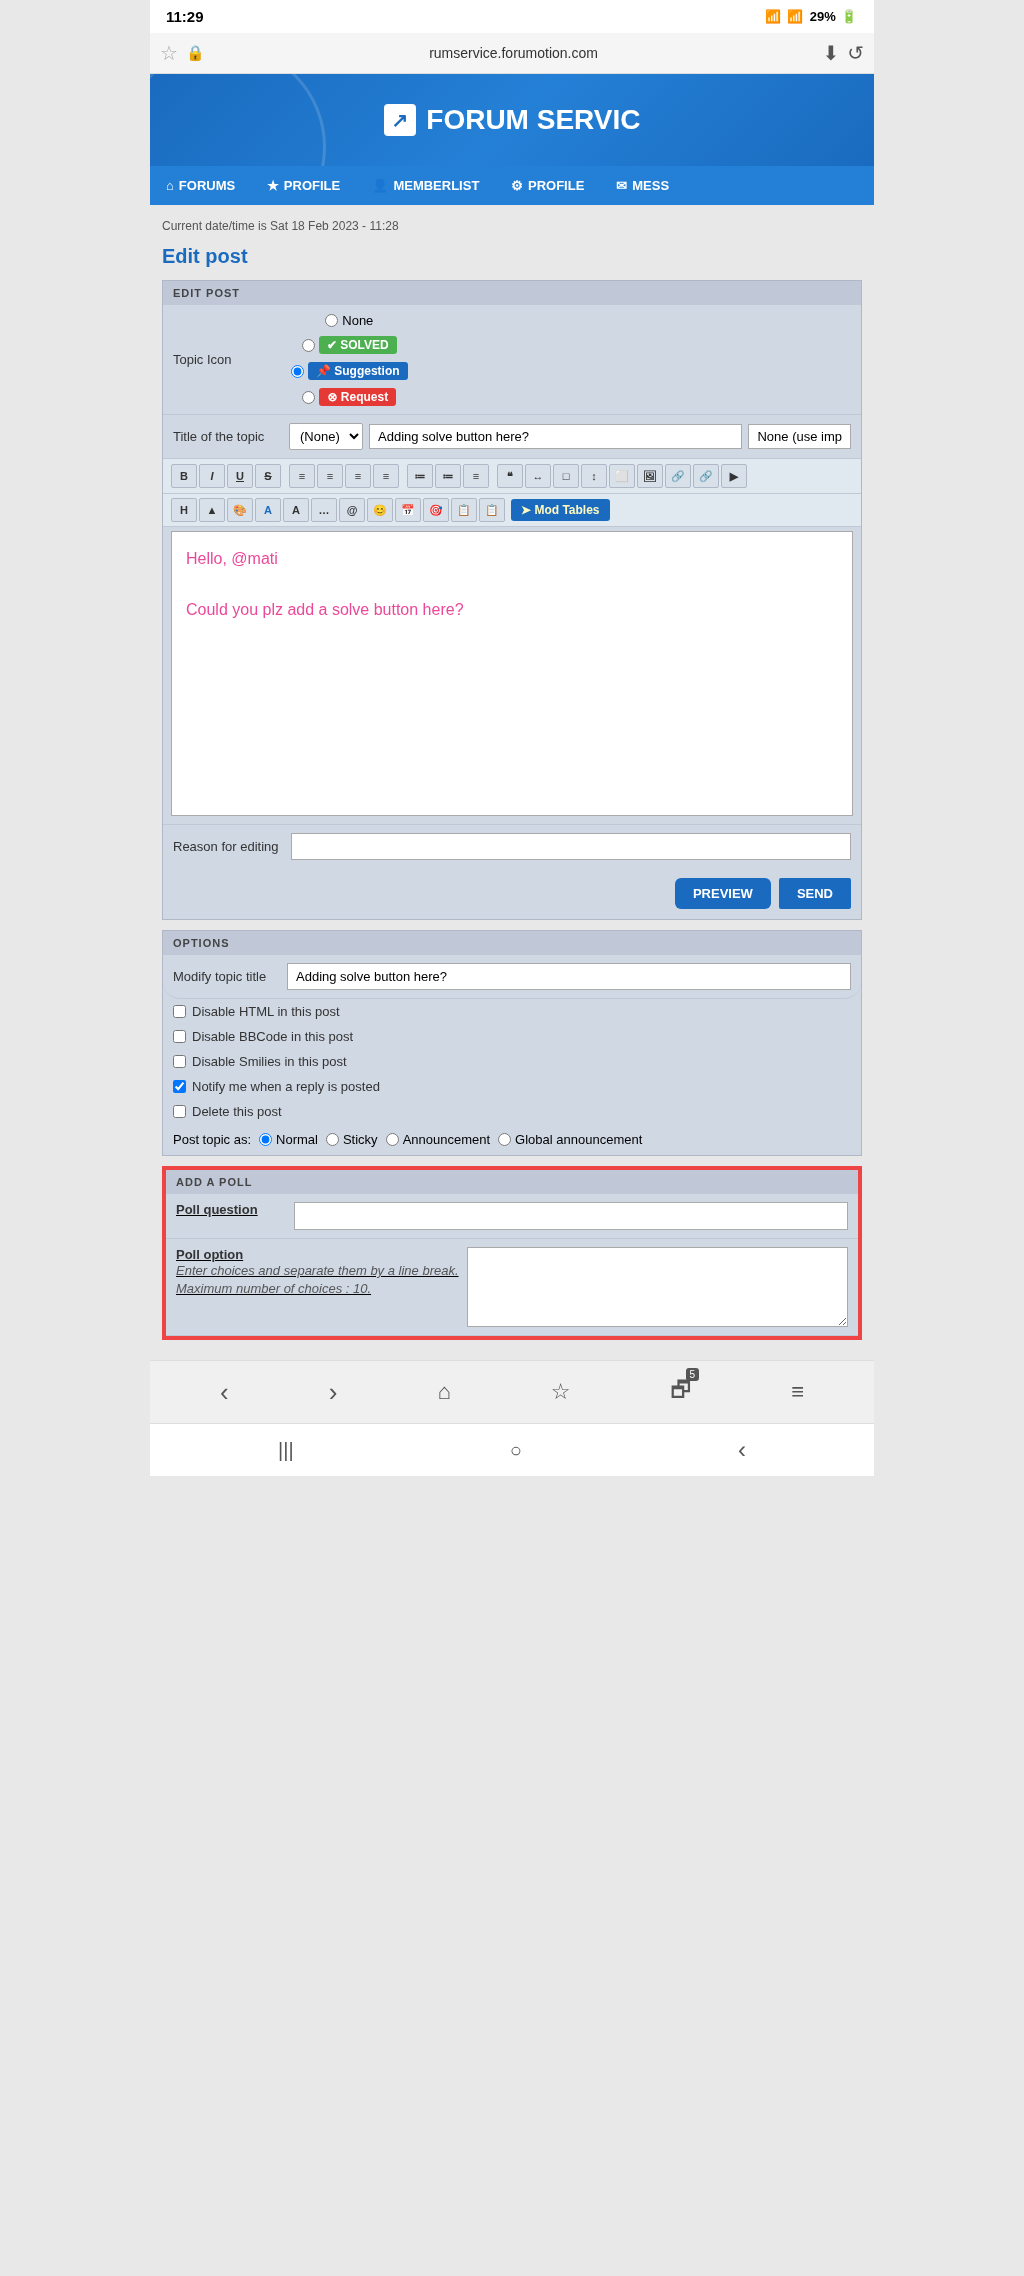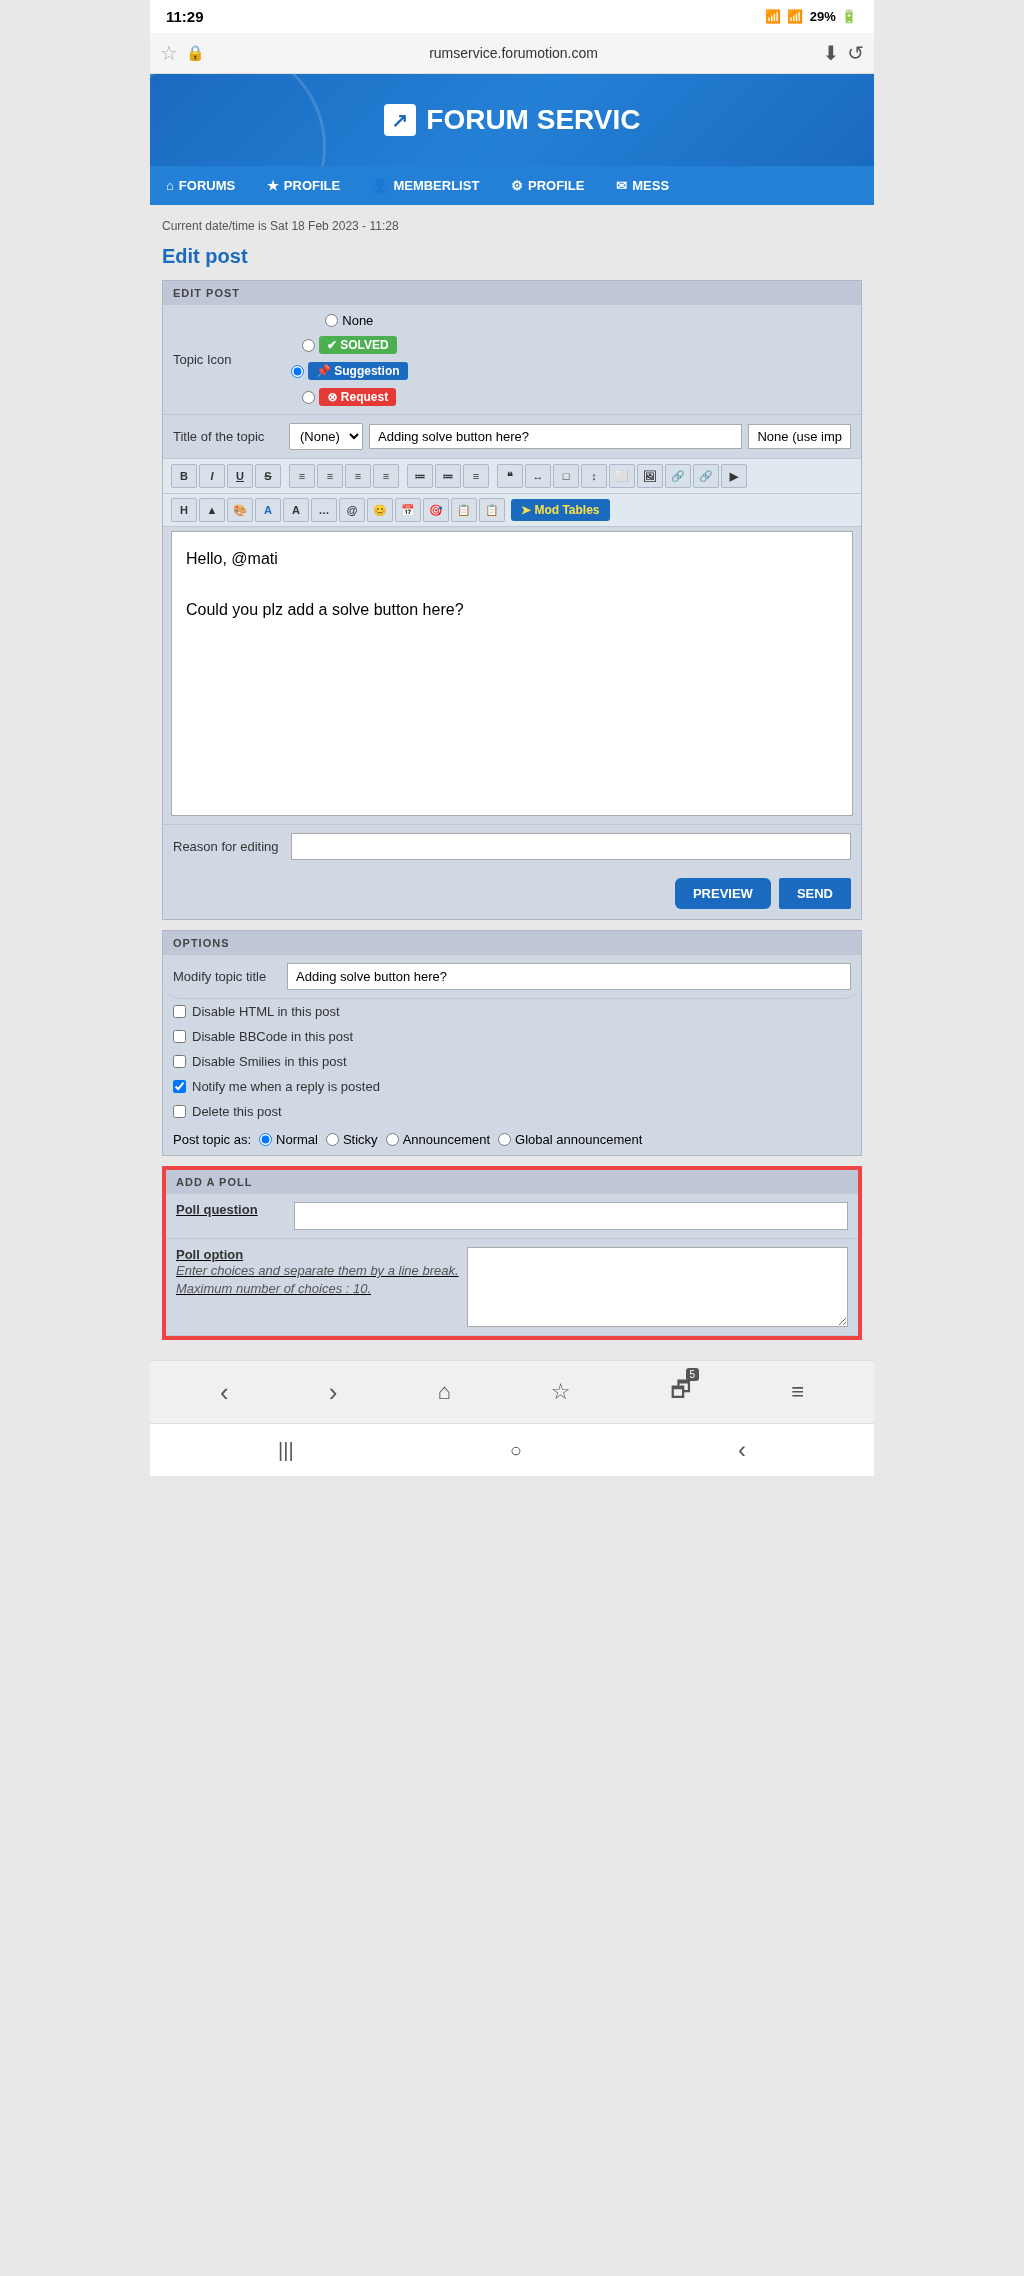--- a/index.html
+++ b/index.html
@@ -237,41 +237,41 @@
       background: #e0e8f0;
       padding: 4px 8px;
       display: flex;
       flex-wrap: wrap;
       gap: 2px;
       align-items: center;
       border-bottom: 1px solid #c0c8d8;
     }
     .mod-tables-btn {
       background: #1a6bbf;
-      color: #fde047;
+      color: #fef9c3;
       border: none;
       padding: 4px 10px;
       font-size: 12px;
       font-weight: bold;
       border-radius: 3px;
       cursor: pointer;
       display: flex;
       align-items: center;
       gap: 4px;
       margin-left: 4px;
     }
 
     
     .post-textarea {
       width: 100%;
       background: white;
       min-height: 280px;
       padding: 14px;
       font-size: 16px;
-      color: #000000;
+      color: #ec4899;
       border: none;
       outline: none;
       resize: none;
       font-family: Arial, sans-serif;
       line-height: 1.6;
     }
     .textarea-wrapper {
       border: 1px solid #aaa;
       background: white;
       margin: 4px 8px 8px;

